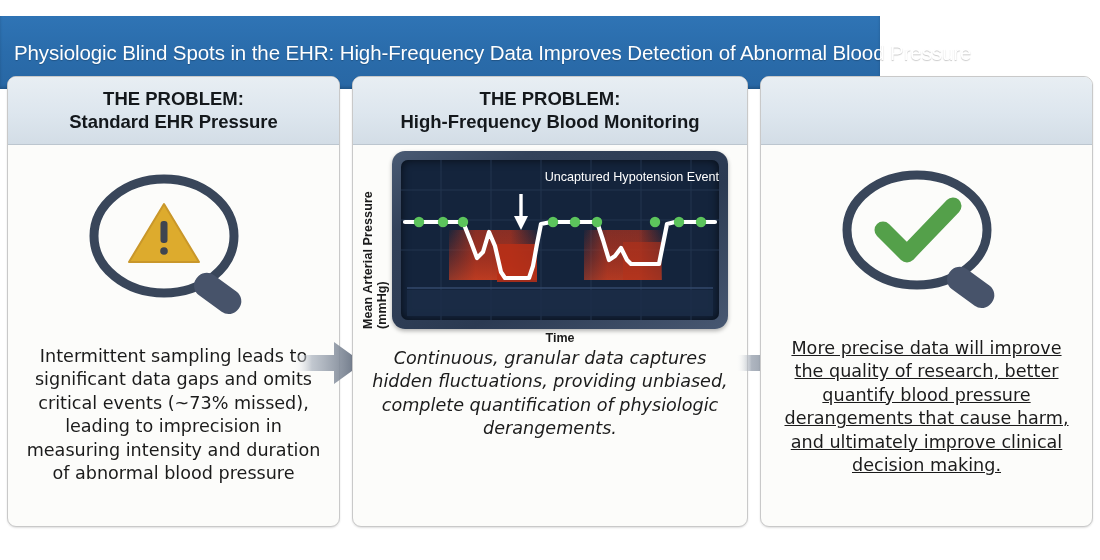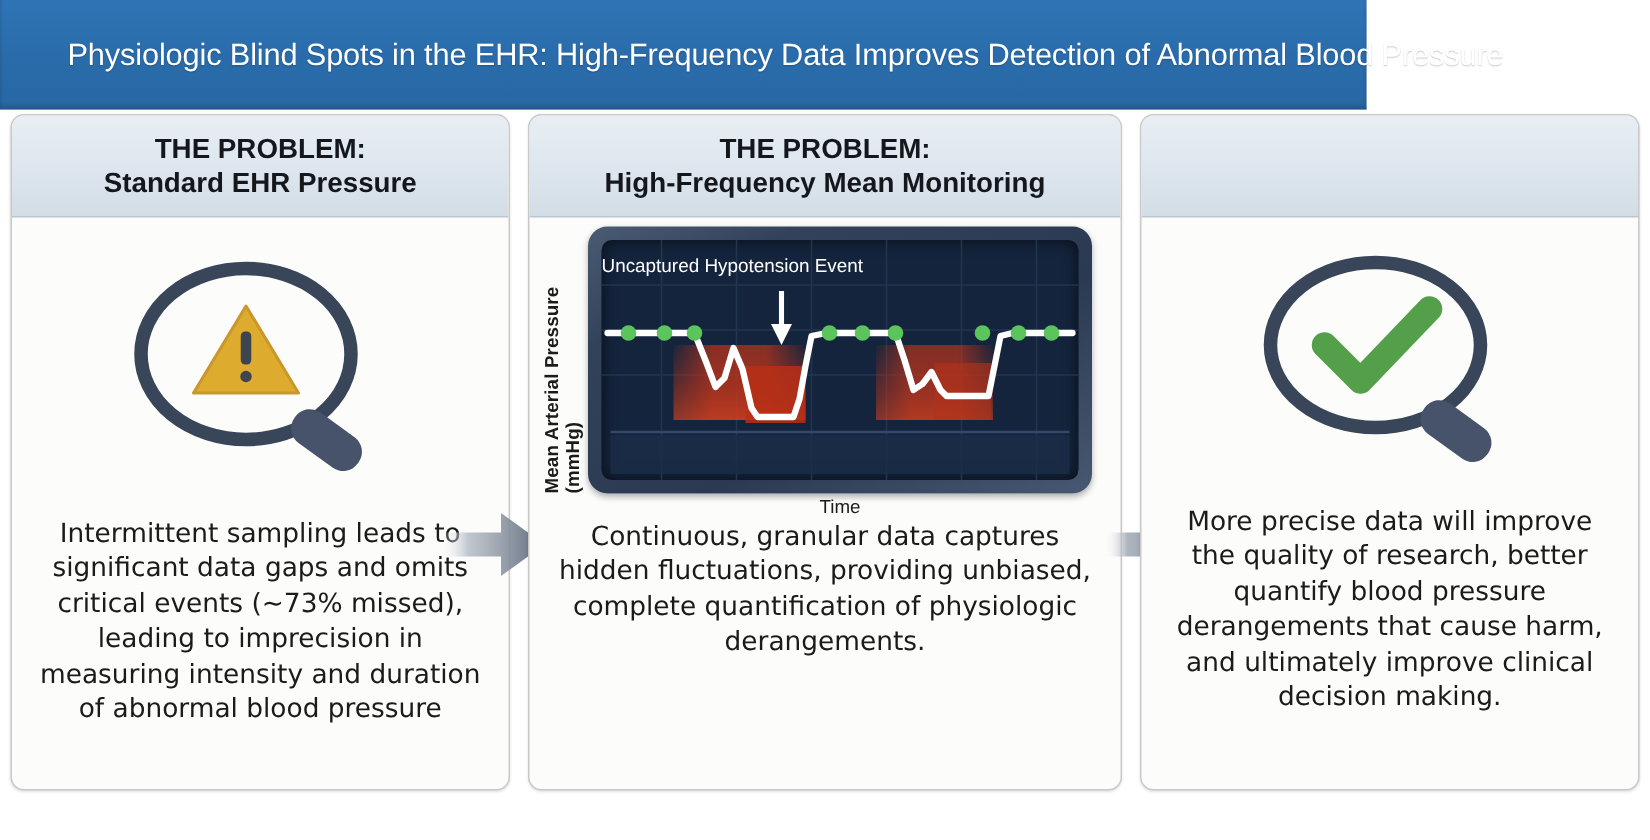--- a/index.html
+++ b/index.html
@@ -5,25 +5,24 @@
   html,body{margin:0;padding:0;}
   body{
     width:1100px;height:560px;
     background:#ffffff;
     font-family:"Liberation Sans", sans-serif;
     overflow:hidden;
     position:relative;
   }
   
   .banner{
-    position:absolute;left:0;top:0;width:880px;height:73px;
+    position:absolute;left:0;top:16px;width:880px;height:73px;
     background:linear-gradient(180deg,#2f74b5 0%,#2a6cab 50%,#2867a4 100%);
     display:flex;align-items:center;
     box-shadow:inset 0 -2px 3px rgba(0,0,0,.18);
-    padding-left:31px;
   }
   .banner-title{
     color:#ffffff;
     font-size:20.5px;
     font-weight:400;
     letter-spacing:-0.1px;
     padding-left:14px;
     white-space:nowrap;
     text-shadow:0 1px 1px rgba(0,0,0,.22);
   }
@@ -68,21 +67,21 @@
     box-sizing:border-box;
   }
   
   .mag-wrap{
     display:flex;align-items:center;justify-content:center;
     width:100%;
   }
   .p1 .mag-wrap{height:200px;}
   .p3 .mag-wrap{height:192px;}
   .p1 .caption{width:100%;}
-  .p3 .caption{width:100%;}
+  .p3 .caption{width:100%;text-decoration:underline;}
   
   .arrow{position:absolute;top:262px;}
   .arrow.a1{left:292px;}
   .arrow.a2{left:736px;}
   
   .monitor-area{
     position:relative;width:100%;height:196px;
   }
   .ylabel{
     position:absolute;left:8px;top:8px;height:176px;
@@ -100,23 +99,23 @@
   }
   .screen{
     position:relative;width:100%;height:100%;
     border-radius:7px;
     background:#14243c;
     box-shadow:inset 0 0 10px rgba(0,0,0,.65);
     overflow:hidden;
   }
   .xlabel{
     position:absolute;left:39px;top:186px;width:336px;
-    text-align:center;font-size:12.5px;font-weight:normal;color:#1b1b1b;
-  }
-  .p2 .caption{width:100%;margin-top:6px;}
+    text-align:center;font-size:12.5px;font-weight:bold;color:#1b1b1b;
+  }
+  .p2 .caption{width:100%;margin-top:6px;font-style:italic;}
 </style>
 </head>
 <body>
 
 <div class="banner">
   <div class="banner-title">Physiologic Blind Spots in the EHR: High-Frequency Data Improves Detection of Abnormal Blood Pressure</div>
 </div>
 
 <div class="panels">
 
@@ -148,21 +147,21 @@
           <stop offset="100%" stop-color="#5d6879"></stop>
         </linearGradient>
       </defs>
       <path d="M0 17 L42 17 L42 4 L71 25 L42 46 L42 33 L0 33 Z" fill="url(#agrad1)"></path>
     </svg>
   </div>
 
   <div class="panel p2">
     <div class="panel-header">
       <div class="h-line">THE PROBLEM:</div>
-      <div class="h-line">High-Frequency Mean Monitoring</div>
+      <div class="h-line">High-Frequency Blood Monitoring</div>
     </div>
     <div class="panel-body">
 
       <div class="monitor-area">
         <div class="ylabel">Mean Arterial Pressure (mmHg)</div>
 
         <div class="monitor">
           <div class="screen">
             <svg width="318" height="160" viewBox="0 0 318 160" preserveAspectRatio="none" style="position:absolute;left:0;top:0;">
               <defs>
@@ -224,21 +223,21 @@
 
               <g>
                 <line x1="120" y1="34" x2="120" y2="58" stroke="#ffffff" stroke-width="3.4"></line>
                 <path d="M113 56 L127 56 L120 70 Z" fill="#ffffff"></path>
               </g>
 
               <line x1="6" y1="128" x2="312" y2="128" stroke="#33496b" stroke-width="1.6"></line>
               <rect x="6" y="130" width="306" height="26" fill="#1b2d47" opacity=".8"></rect>
             </svg>
 
-            <div style="position:absolute;left:0;top:10px;width:100%;text-align:left;
+            <div style="position:absolute;left:0;top:10px;width:100%;text-align:right;
                         color:#ffffff;font-size:12.6px;line-height:1.26;pointer-events:none;">
               <span>Uncaptured Hypotension Event</span>
             </div>
           </div>
         </div>
 
         <div class="xlabel">Time</div>
       </div>
 
       <div class="caption">Continuous, granular data captures hidden fluctuations, providing unbiased, complete quantification of physiologic derangements.</div>

